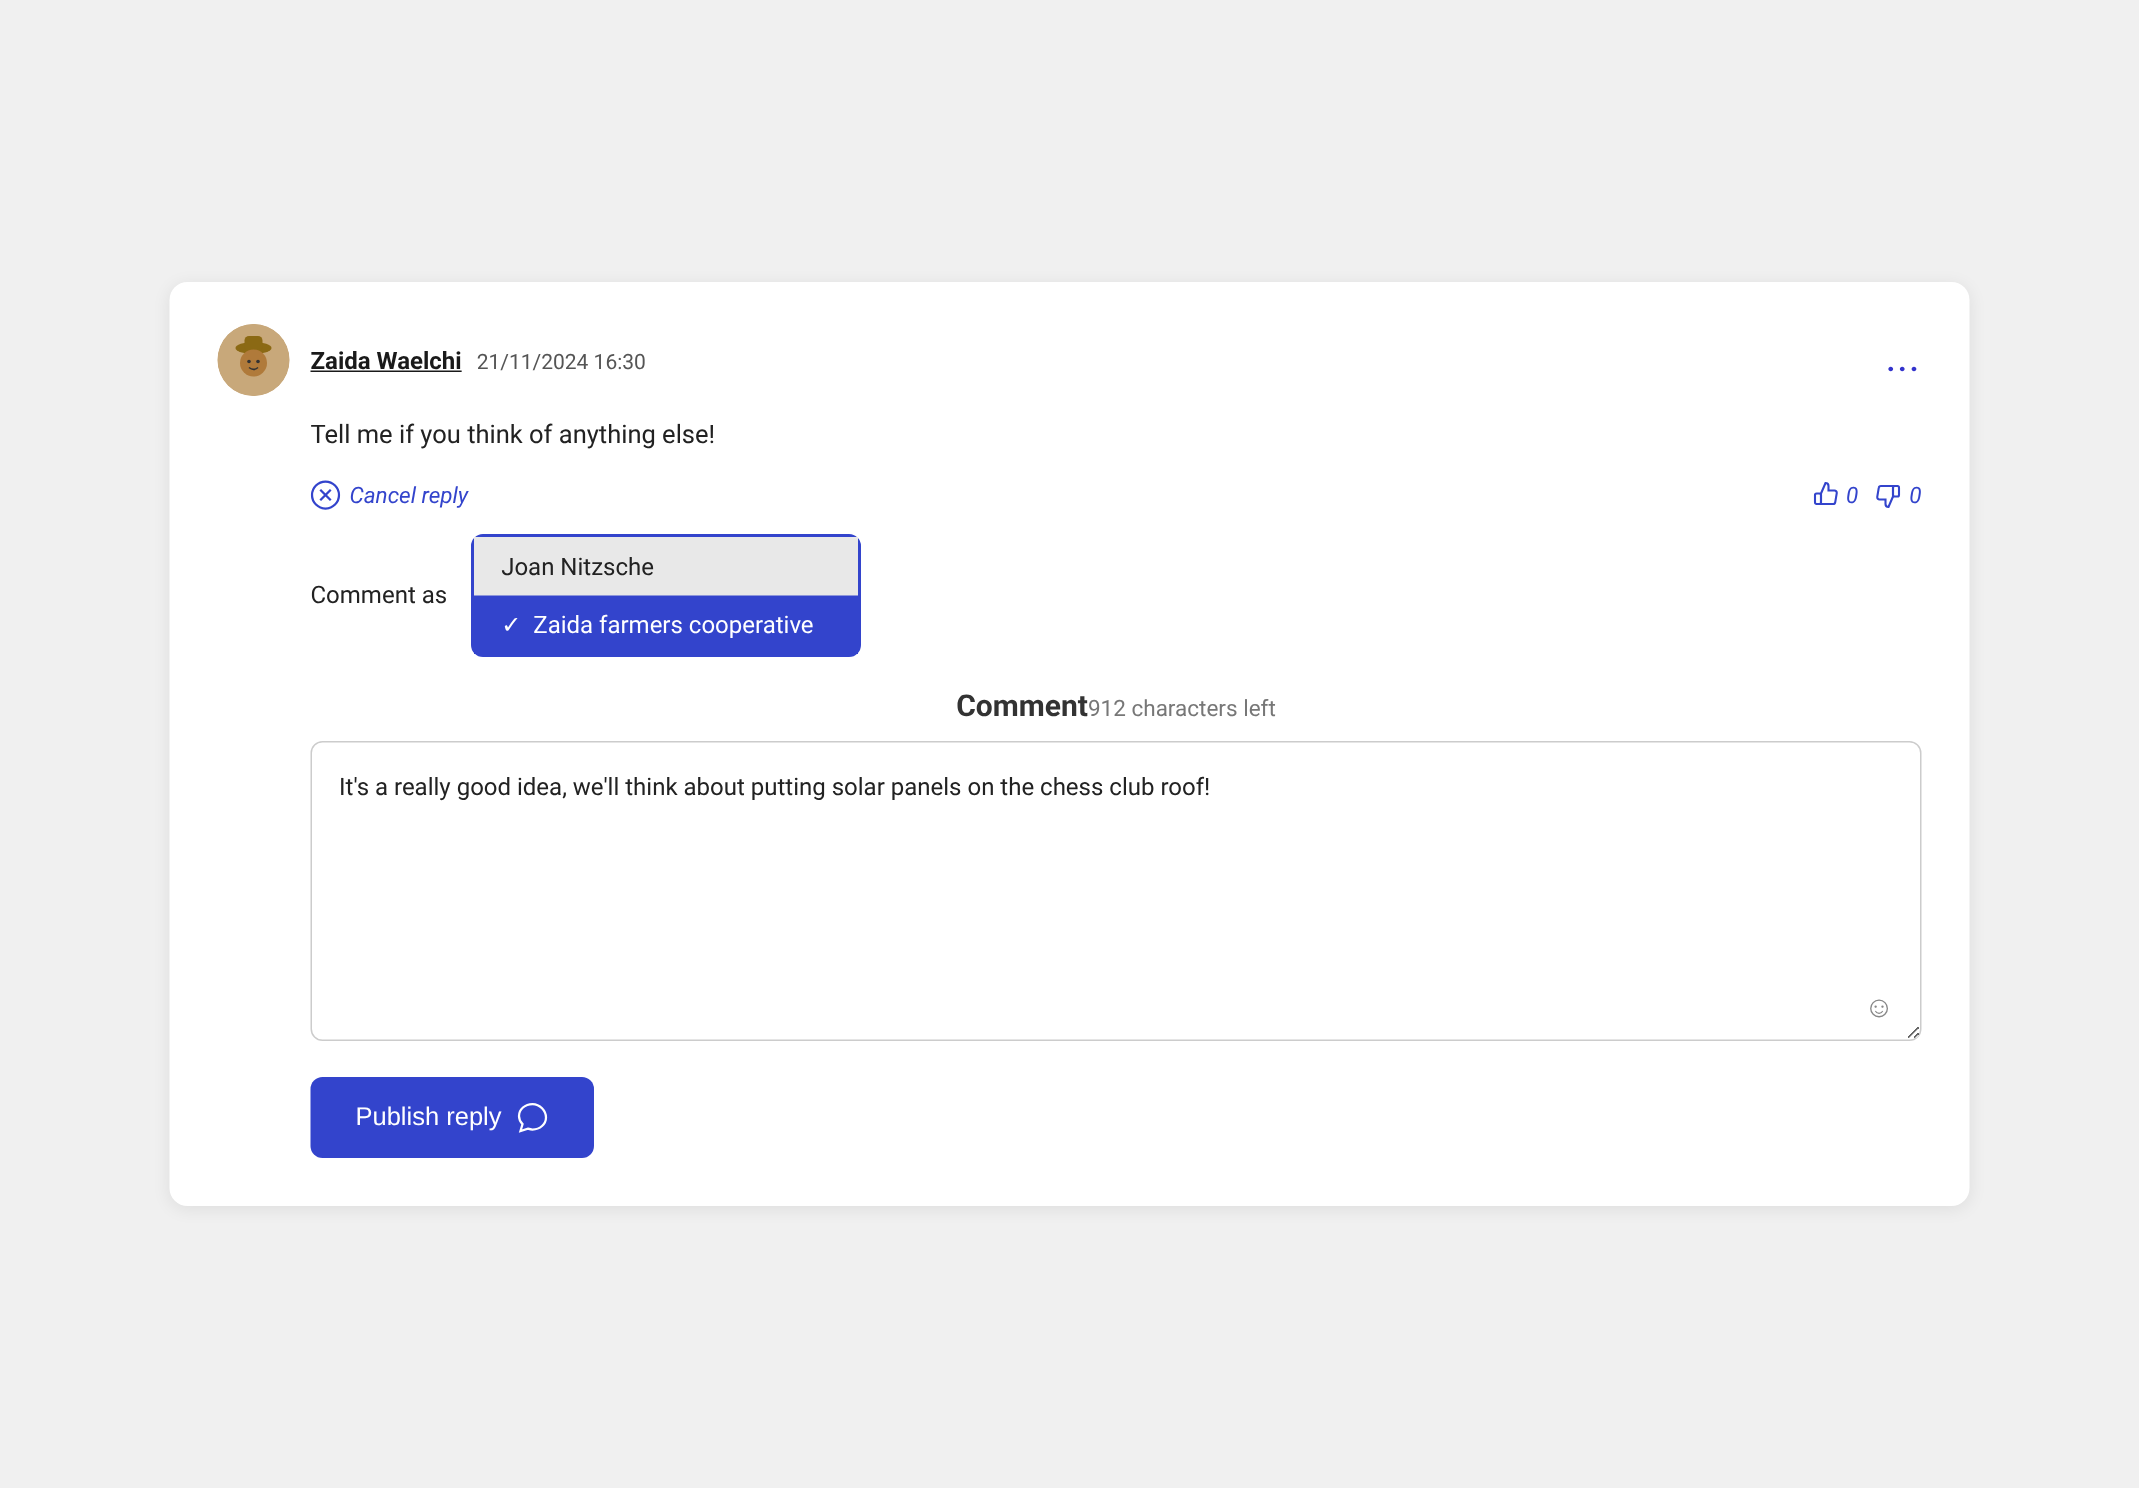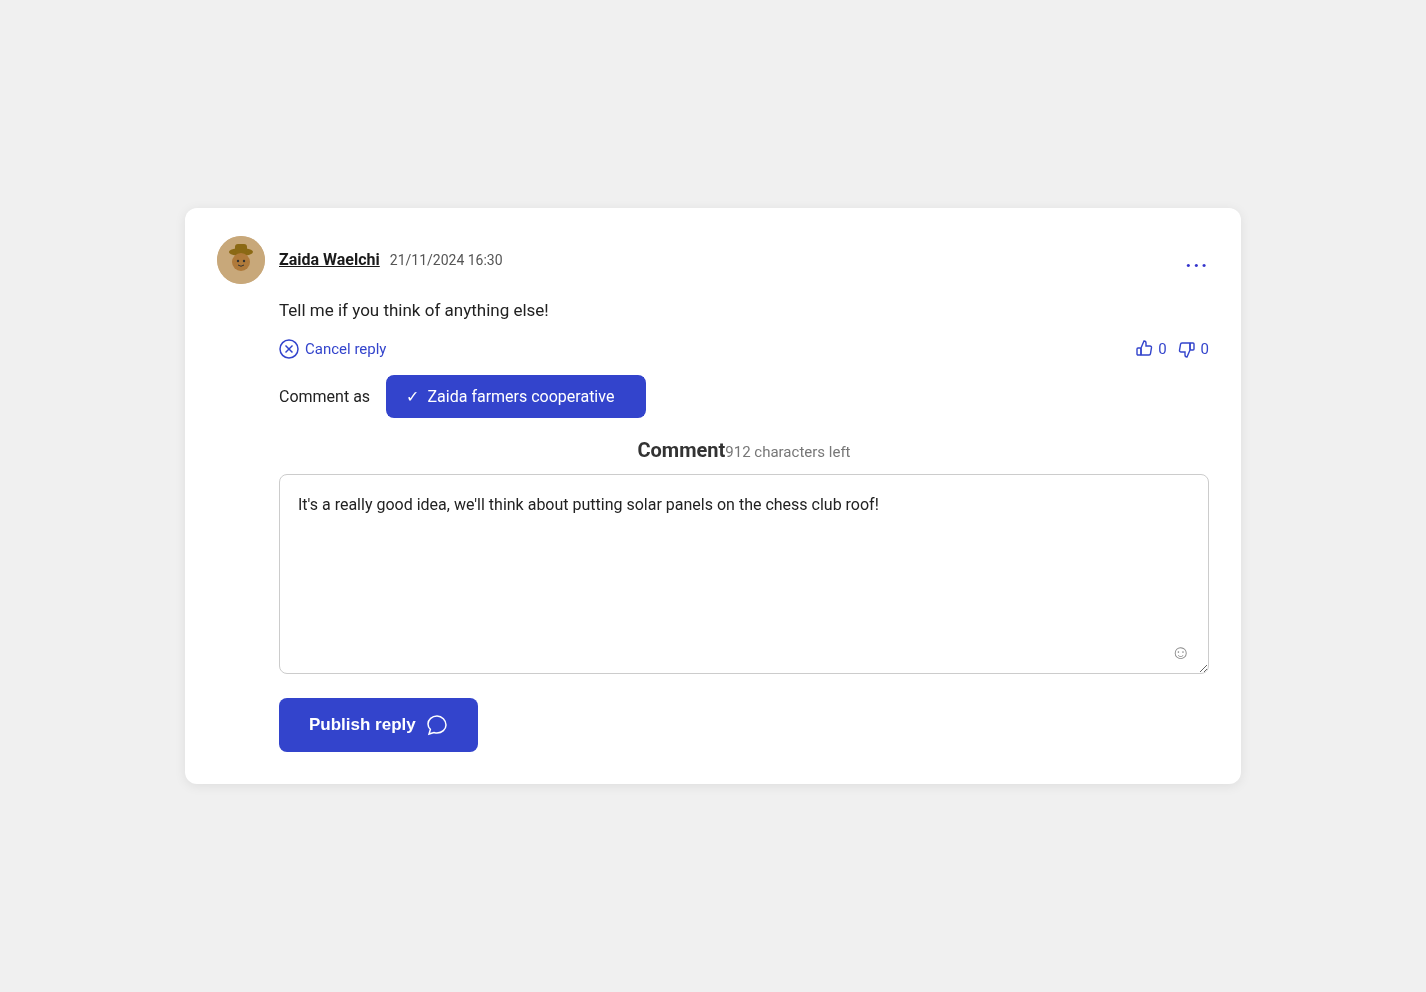--- a/index.html
+++ b/index.html
@@ -8,21 +8,21 @@
       display: flex;
       justify-content: center;
       align-items: center;
       min-height: 100vh;
       font-family: -apple-system, BlinkMacSystemFont, 'Segoe UI', Roboto, Arial, sans-serif;
     }
     .card {
       background: #fff;
       border-radius: 12px;
       padding: 28px 32px 32px 32px;
-      width: 1056px;
+      width: 1200px;
       max-width: 1380px;
       box-shadow: 0 2px 12px rgba(0,0,0,0.08);
       position: relative;
     }
     .comment-header {
       display: flex;
       align-items: center;
       justify-content: space-between;
       margin-bottom: 14px;
     }
@@ -74,20 +74,21 @@
       color: #222;
       margin: 12px 0 16px 62px;
       line-height: 1.5;
     }
     .reply-actions {
       display: flex;
       align-items: center;
       justify-content: space-between;
       margin-left: 62px;
       margin-bottom: 16px;
+      font-style: italic;
     }
     .cancel-reply {
       display: flex;
       align-items: center;
       gap: 6px;
       color: #3344cc;
       font-size: 15px;
       cursor: pointer;
       text-decoration: none;
     }
@@ -194,21 +195,21 @@
       cursor: pointer;
     }
     .publish-btn {
       margin-top: 20px;
       background: #3344cc;
       color: #fff;
       border: none;
       border-radius: 8px;
       padding: 16px 30px;
       font-size: 17px;
-      font-weight: 700;
+      font-weight: 400;
       cursor: pointer;
       display: flex;
       align-items: center;
       gap: 10px;
     }
     .speech-bubble-icon {
       width: 22px;
       height: 22px;
     }
   </style>
@@ -276,20 +277,23 @@
       </span>
     </div>
   </div>
 
   <div class="reply-form">
 
     <div class="comment-as-row">
       <span class="comment-as-label">Comment as</span>
       <div class="dropdown-container">
         <div class="dropdown-wrapper">
+          <div class="dropdown-option">
+            <span>Joan Nitzsche</span>
+          </div>
           <div class="dropdown-option selected">
             <span class="checkmark">✓</span>
             <span>Zaida farmers cooperative</span>
           </div>
         </div>
       </div>
     </div>
 
     <div class="comment-section-header">
       <span class="comment-label">Comment</span>

